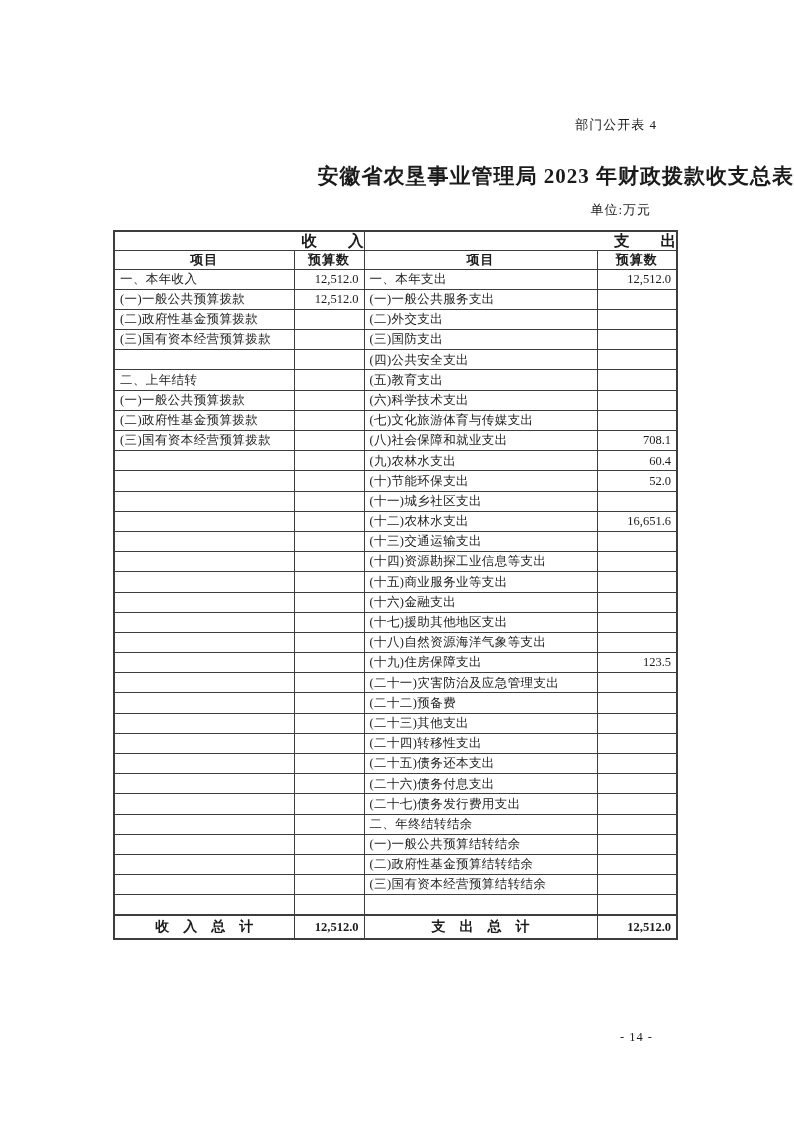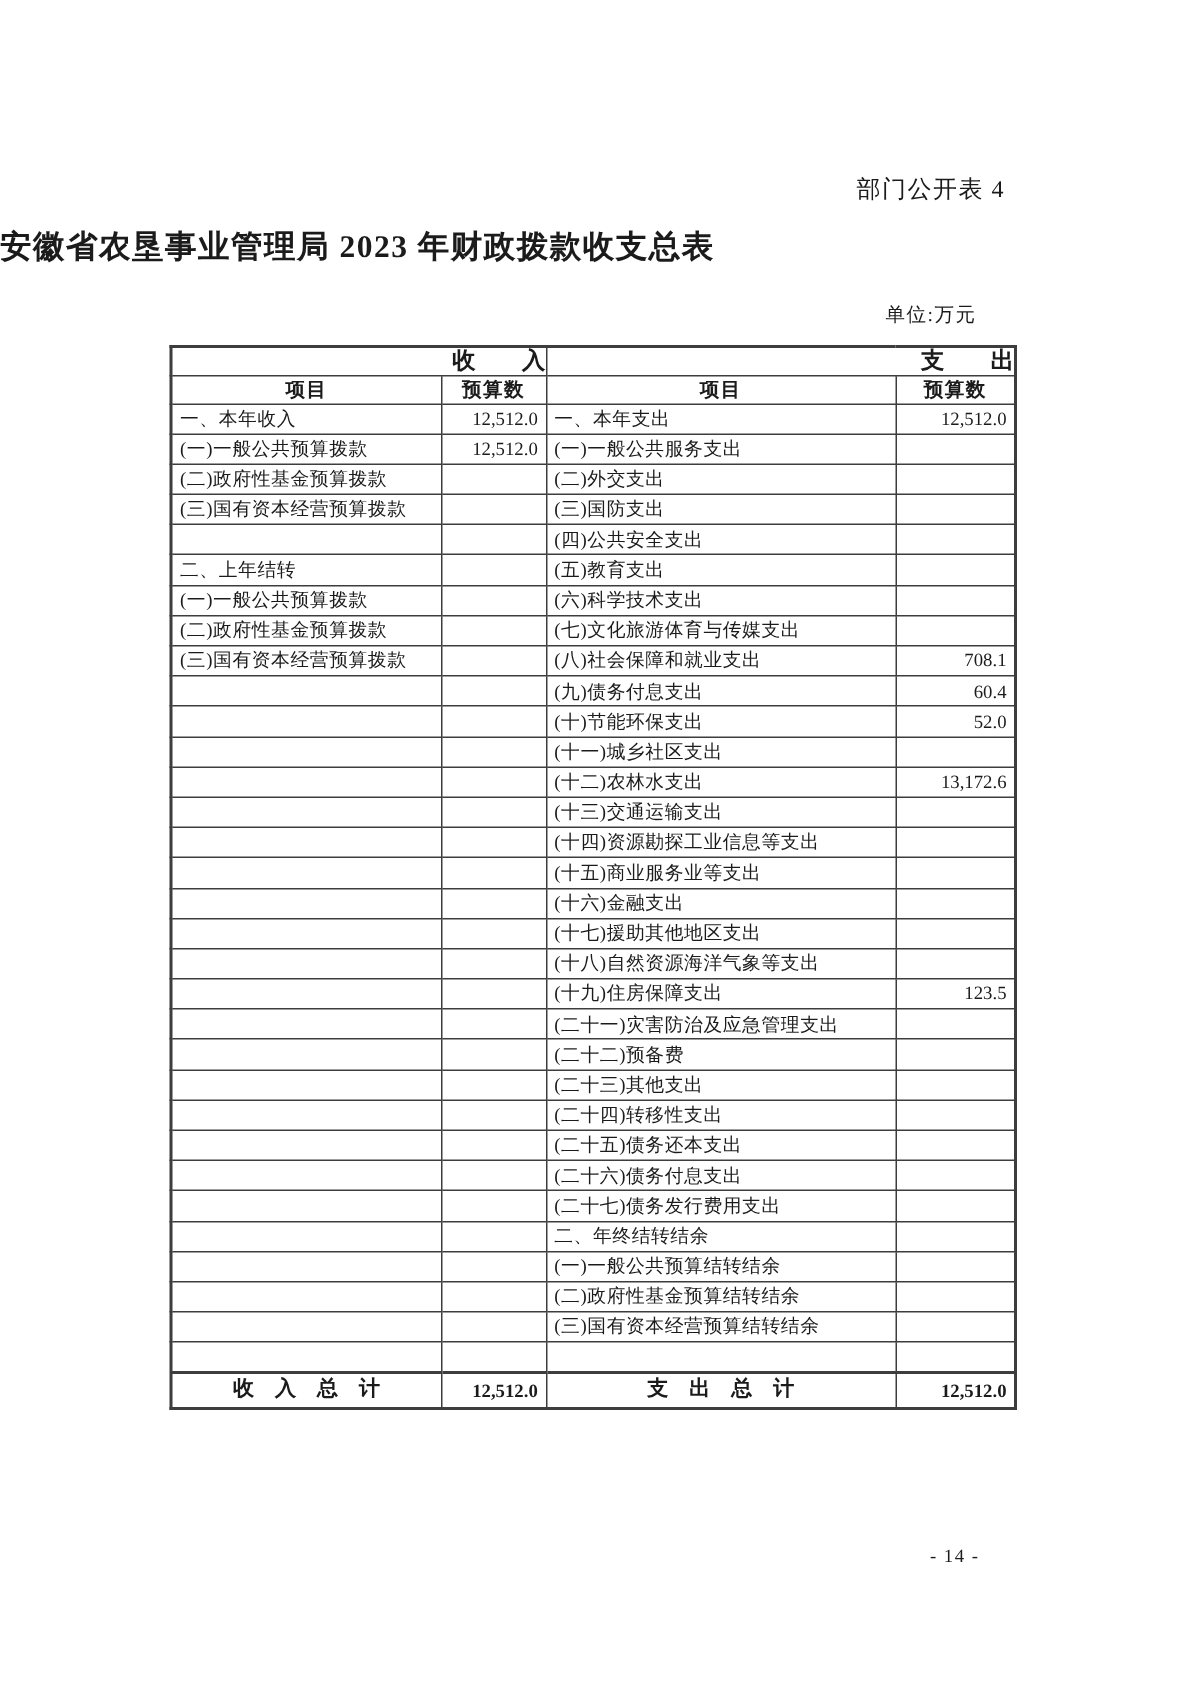--- a/index.html
+++ b/index.html
@@ -12,26 +12,26 @@
   body{
     width:794px;height:1123px;
     font-family:"Liberation Serif","DejaVu Serif",serif;
     color:var(--text);
   }
   .page{
     position:relative;width:794px;height:1123px;
     background:var(--paper);overflow:hidden;
   }
   .doc-note{
-    position:absolute;top:116px;right:124px;
-    font-size:16px;letter-spacing:1px;
+    position:absolute;top:116px;right:137px;
+    font-size:13px;letter-spacing:1px;
   }
   .title{
-    position:absolute;top:150px;left:0;width:100%;
-    text-align:left;font-size:21px;font-weight:bold;letter-spacing:1px;
+    position:absolute;top:162px;left:0;width:100%;
+    text-align:right;font-size:21px;font-weight:bold;letter-spacing:1px;
   }
   .unit{
     position:absolute;top:201px;right:143px;
     font-size:13px;letter-spacing:1px;
   }
   table.budget-table{
     position:absolute;top:230px;left:113px;width:563px;
     border-collapse:collapse;table-layout:fixed;
     border:2px solid var(--border);
   }
@@ -146,40 +146,40 @@
   </tr>
         <tr>
     <td class="item c1">(三)国有资本经营预算拨款</td>
     <td class="val c2"></td>
     <td class="item c3">(八)社会保障和就业支出</td>
     <td class="val c4">708.1</td>
   </tr>
         <tr>
     <td class="item c1"></td>
     <td class="val c2"></td>
-    <td class="item c3">(九)债务付息支出</td>
+    <td class="item c3">(九)农林水支出</td>
     <td class="val c4">60.4</td>
   </tr>
         <tr>
     <td class="item c1"></td>
     <td class="val c2"></td>
     <td class="item c3">(十)节能环保支出</td>
     <td class="val c4">52.0</td>
   </tr>
         <tr>
     <td class="item c1"></td>
     <td class="val c2"></td>
     <td class="item c3">(十一)城乡社区支出</td>
     <td class="val c4"></td>
   </tr>
         <tr>
     <td class="item c1"></td>
     <td class="val c2"></td>
     <td class="item c3">(十二)农林水支出</td>
-    <td class="val c4">13,172.6</td>
+    <td class="val c4">16,651.6</td>
   </tr>
         <tr>
     <td class="item c1"></td>
     <td class="val c2"></td>
     <td class="item c3">(十三)交通运输支出</td>
     <td class="val c4"></td>
   </tr>
         <tr>
     <td class="item c1"></td>
     <td class="val c2"></td>

